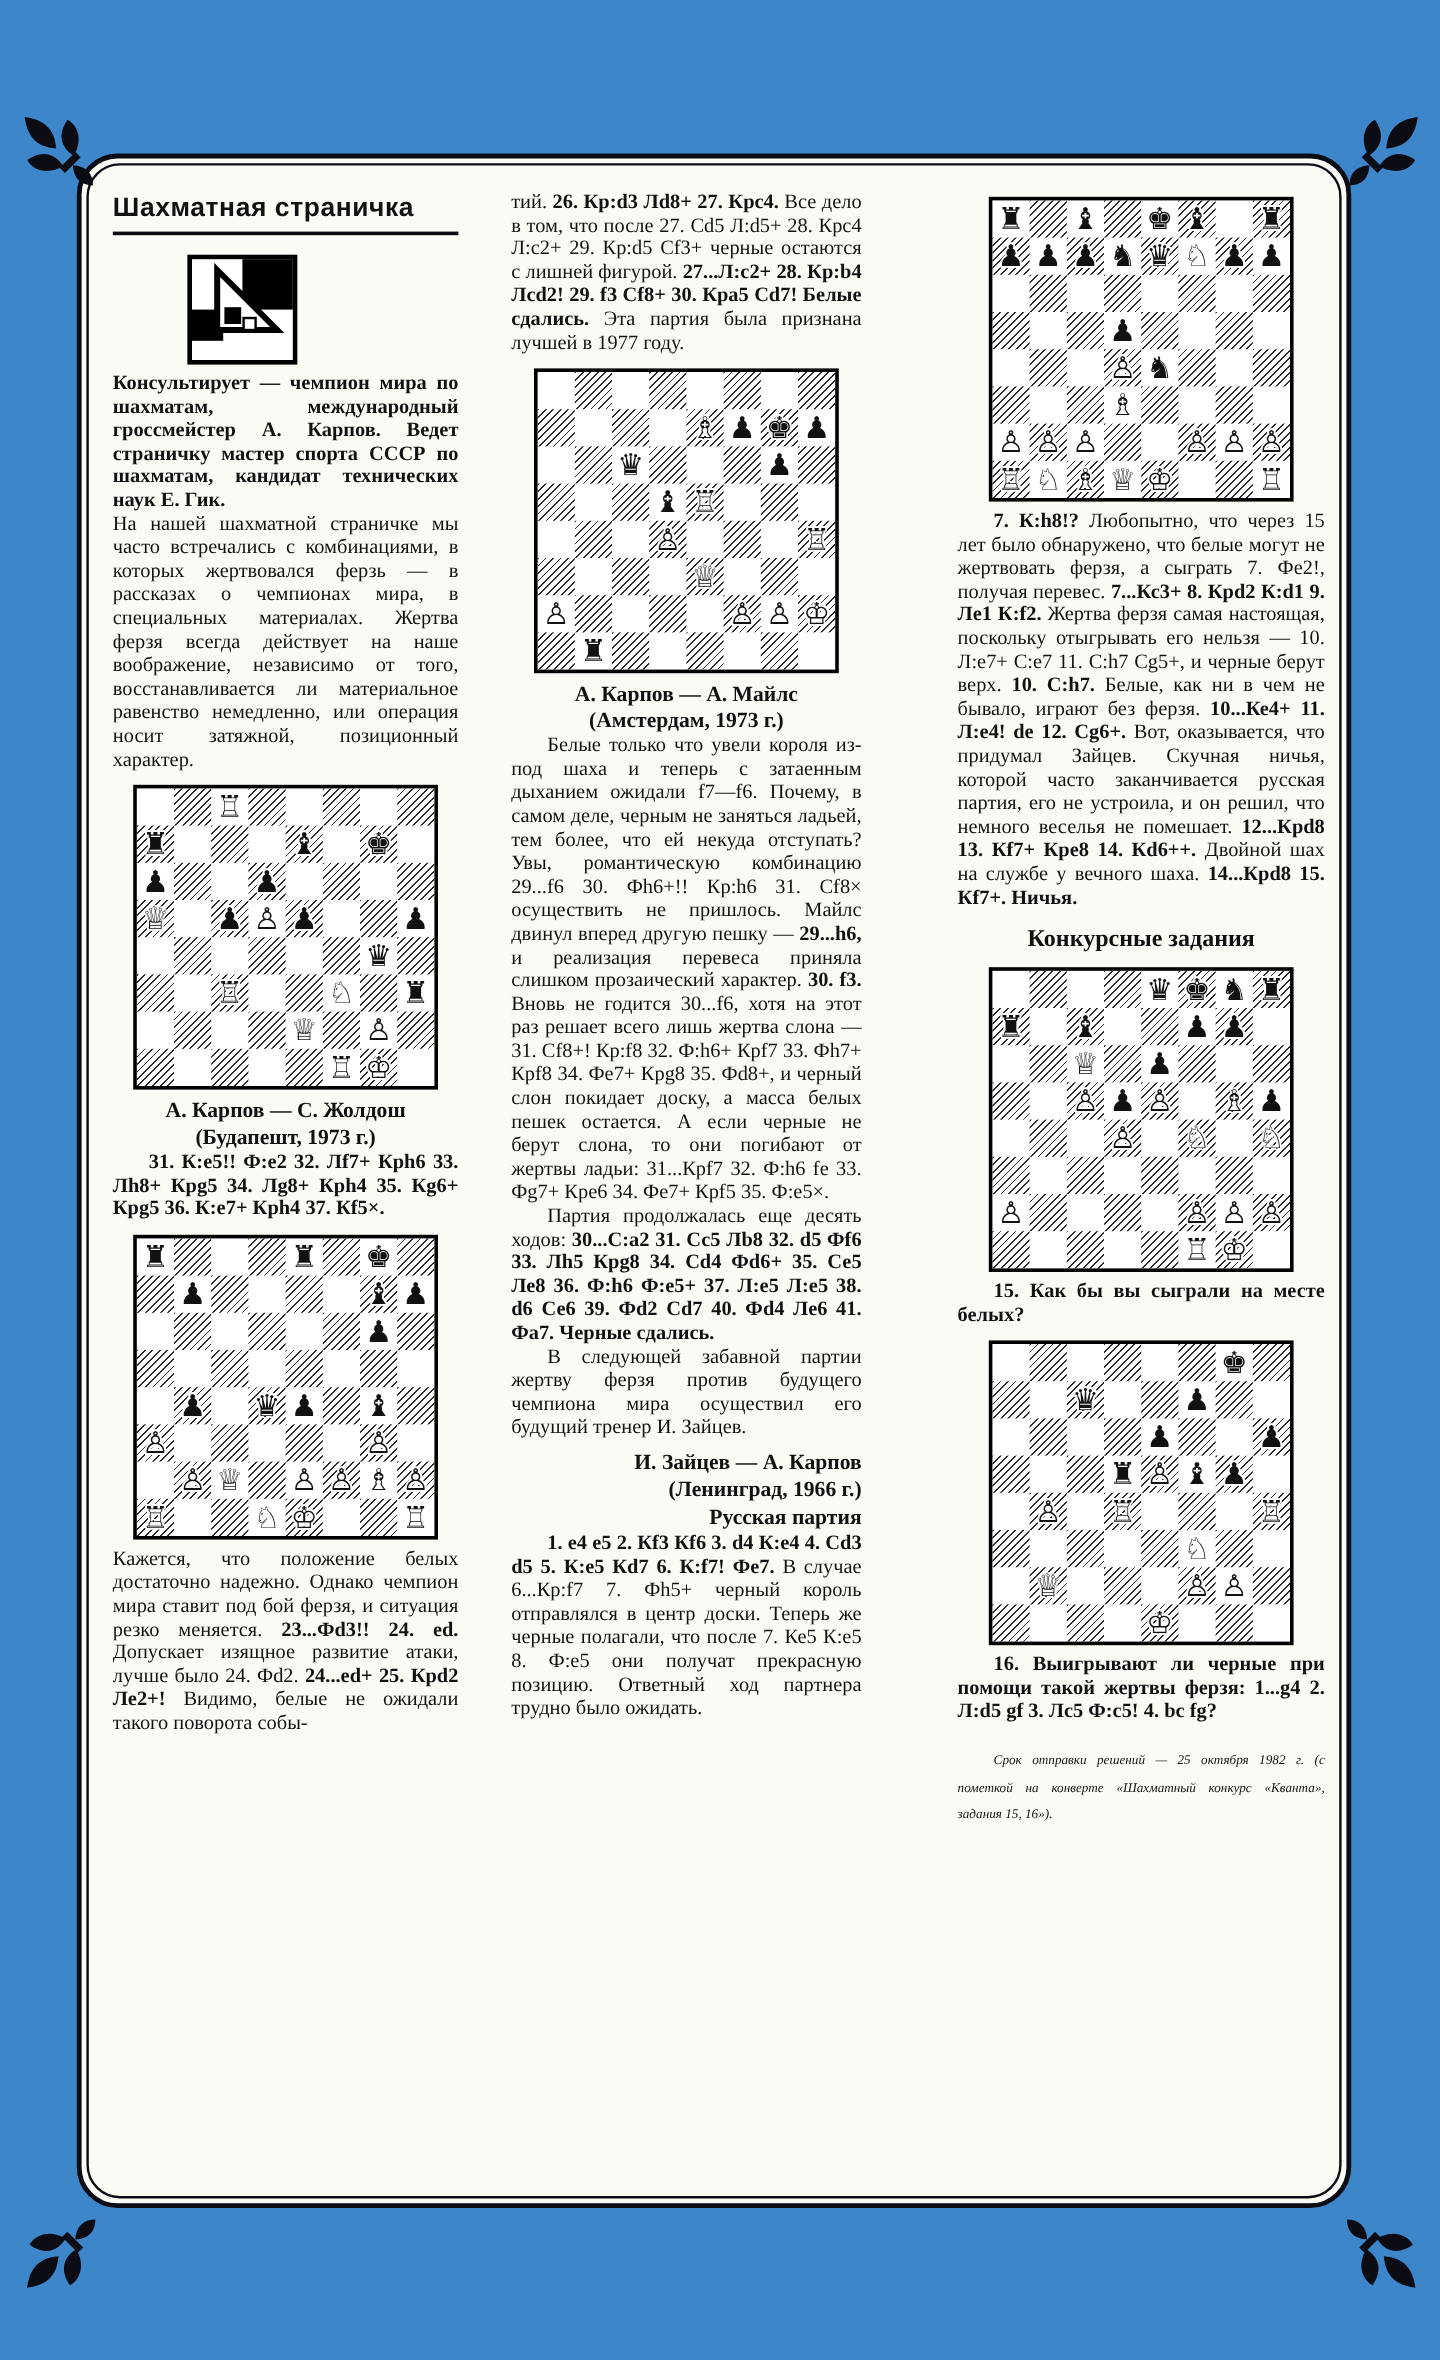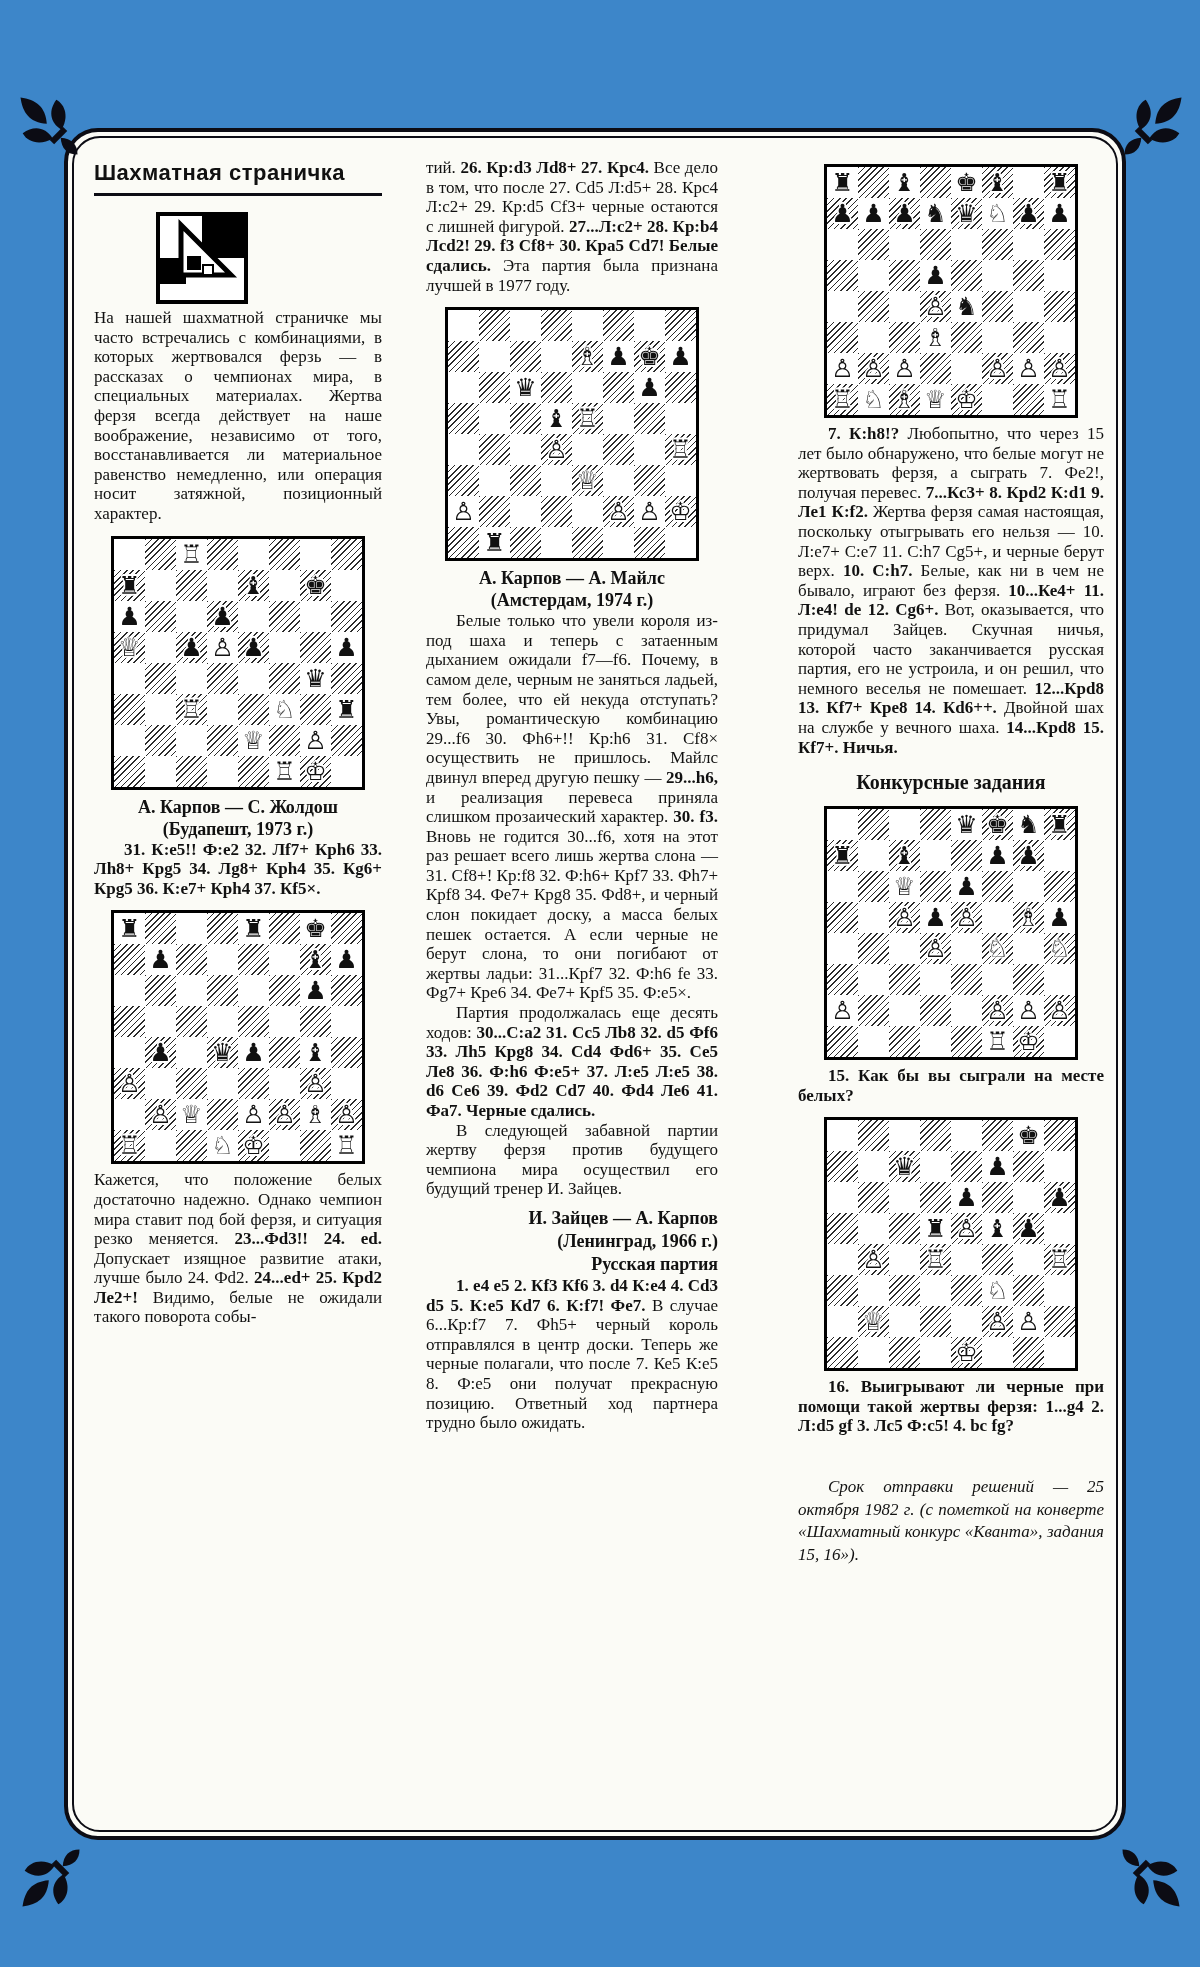--- a/index.html
+++ b/index.html
@@ -42,21 +42,21 @@
   }
   .masthead-rule{height:3px;background:#0c0c14;margin-top:7px;width:100%;}
   .logo{margin:16px 0 0 62px;width:92px;height:92px;}
   .byline{margin-top:18px;font-weight:bold;}
   .art-title{margin-top:24px;text-align:center;font-weight:bold;
     font-size:24px;line-height:31px;letter-spacing:1px;}
   .art-title .spread{word-spacing:14px;}
   .tasks-header{margin:14px 0 2px;text-align:center;font-weight:bold;font-size:20px;}
   .game-header{margin-top:8px;text-align:right;font-weight:bold;font-size:18px;line-height:23px;}
   .caption{margin-top:4px;text-align:center;font-weight:bold;font-size:18px;line-height:22px;}
-  .deadline{margin-top:40px;font-style:italic;font-size:17px;line-height:22.5px;
+  .deadline{margin-top:20px;font-style:italic;font-size:11px;line-height:22.5px;
     text-align:justify;text-indent:30px;}
   .mt6{margin-top:6px;} .mt10{margin-top:10px;} .mt18{margin-top:18px;}
   
   .board{
     border:3px solid #000;background:#fff;
     display:grid;grid-template-columns:repeat(8,31px);grid-auto-rows:31px;
     width:248px;margin:12px auto 6px;
   }
   .sq{position:relative;display:flex;align-items:center;justify-content:center;}
   .sq.dark{
@@ -120,20 +120,21 @@
 
     <svg class="logo" viewBox="0 0 92 92">
       <rect x="2" y="2" width="88" height="88" fill="#fff" stroke="#000" stroke-width="4"></rect>
       <rect x="46" y="4" width="42" height="42" fill="#000"></rect>
       <rect x="4" y="46" width="26" height="26" fill="#000"></rect>
       <polygon points="25,13 75,63 25,63" fill="#fff" stroke="#000" stroke-width="5"></polygon>
       <rect x="31" y="44" width="14" height="14" fill="#000"></rect>
       <rect x="47" y="53" width="10" height="10" fill="#fff" stroke="#000" stroke-width="2"></rect>
     </svg>
 
+    <p class="body byline noindent"><span style="font-weight: bold;">Консультирует — чемпион мира по шахматам, международный гроссмейстер А. Карпов. Ведет страничку мастер спорта СССР по шахматам, кандидат технических наук Е. Гик.</span></p>
 
 
     <p class="body noindent mt18"><span>На нашей шахматной страничке мы часто встречались с комбинациями, в которых жертвовался ферзь — в рассказах о чемпионах мира, в специальных материалах. Жертва ферзя всегда действует на наше воображение, независимо от того, восстанавливается ли материальное равенство немедленно, или операция носит затяжной, позиционный характер.</span></p>
 
     <div class="board">
           <div class="sq light"></div>
           <div class="sq dark"></div>
           <div class="sq light">
             <span class="pc">♖</span>
           </div>
@@ -454,21 +455,21 @@
           </div>
           <div class="sq dark"></div>
           <div class="sq light"></div>
           <div class="sq dark"></div>
           <div class="sq light"></div>
           <div class="sq dark"></div>
           <div class="sq light"></div>
         </div>
     <div class="caption">
       <div>А. Карпов — А. Майлс</div>
-      <div>(Амстердам, 1974 г.)</div>
+      <div>(Амстердам, 1973 г.)</div>
     </div>
 
     <p class="body mt6"><span>Белые только что увели короля из-под шаха и теперь с затаенным дыханием ожидали f7—f6. Почему, в самом деле, черным не заняться ладьей, тем более, что ей некуда отступать? Увы, романтическую комбинацию 29...f6 30. Фh6+!! Кр:h6 31. Сf8× осуществить не пришлось. Майлс двинул вперед другую пешку — </span><span style="font-weight: bold;">29...h6,</span><span> и реализация перевеса приняла слишком прозаический характер. </span><span style="font-weight: bold;">30. f3.</span><span> Вновь не годится 30...f6, хотя на этот раз решает всего лишь жертва слона — 31. Сf8+! Кр:f8 32. Ф:h6+ Крf7 33. Фh7+ Крf8 34. Фе7+ Крg8 35. Фd8+, и черный слон покидает доску, а масса белых пешек остается. А если черные не берут слона, то они погибают от жертвы ладьи: 31...Крf7 32. Ф:h6 fe 33. Фg7+ Кре6 34. Фе7+ Крf5 35. Ф:е5×.</span></p>
     <p class="body"><span>Партия продолжалась еще десять ходов: </span><span style="font-weight: bold;">30...С:а2 31. Сс5 Лb8 32. d5 Фf6 33. Лh5 Крg8 34. Сd4 Фd6+ 35. Се5 Ле8 36. Ф:h6 Ф:е5+ 37. Л:е5 Л:е5 38. d6 Се6 39. Фd2 Сd7 40. Фd4 Ле6 41. Фа7. Черные сдались.</span></p>
     <p class="body"><span>В следующей забавной партии жертву ферзя против будущего чемпиона мира осуществил его будущий тренер И. Зайцев.</span></p>
 
     <div class="game-header">
       <div>И. Зайцев — А. Карпов</div>
       <div>(Ленинград, 1966 г.)</div>
       <div>Русская партия</div>

